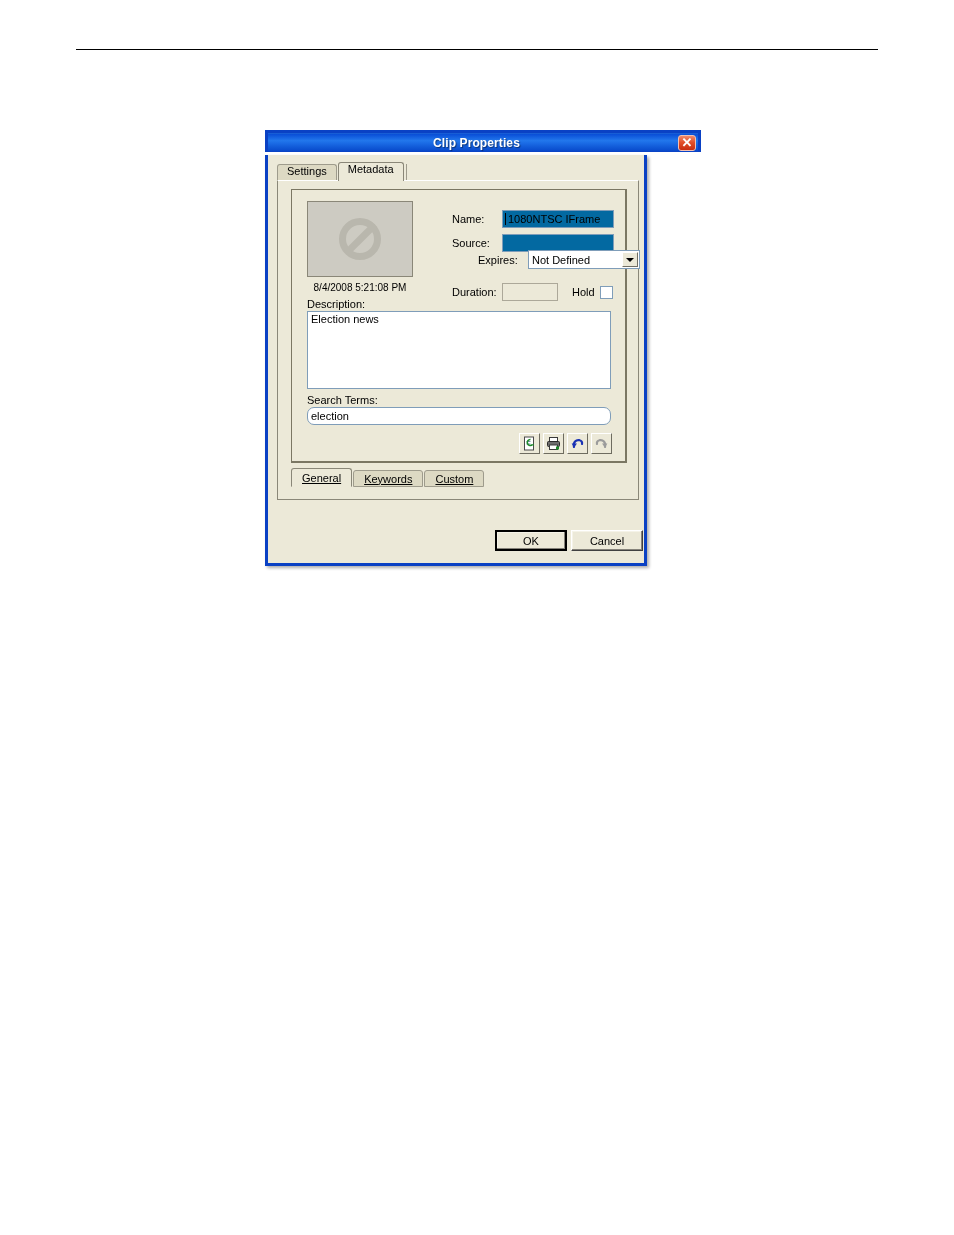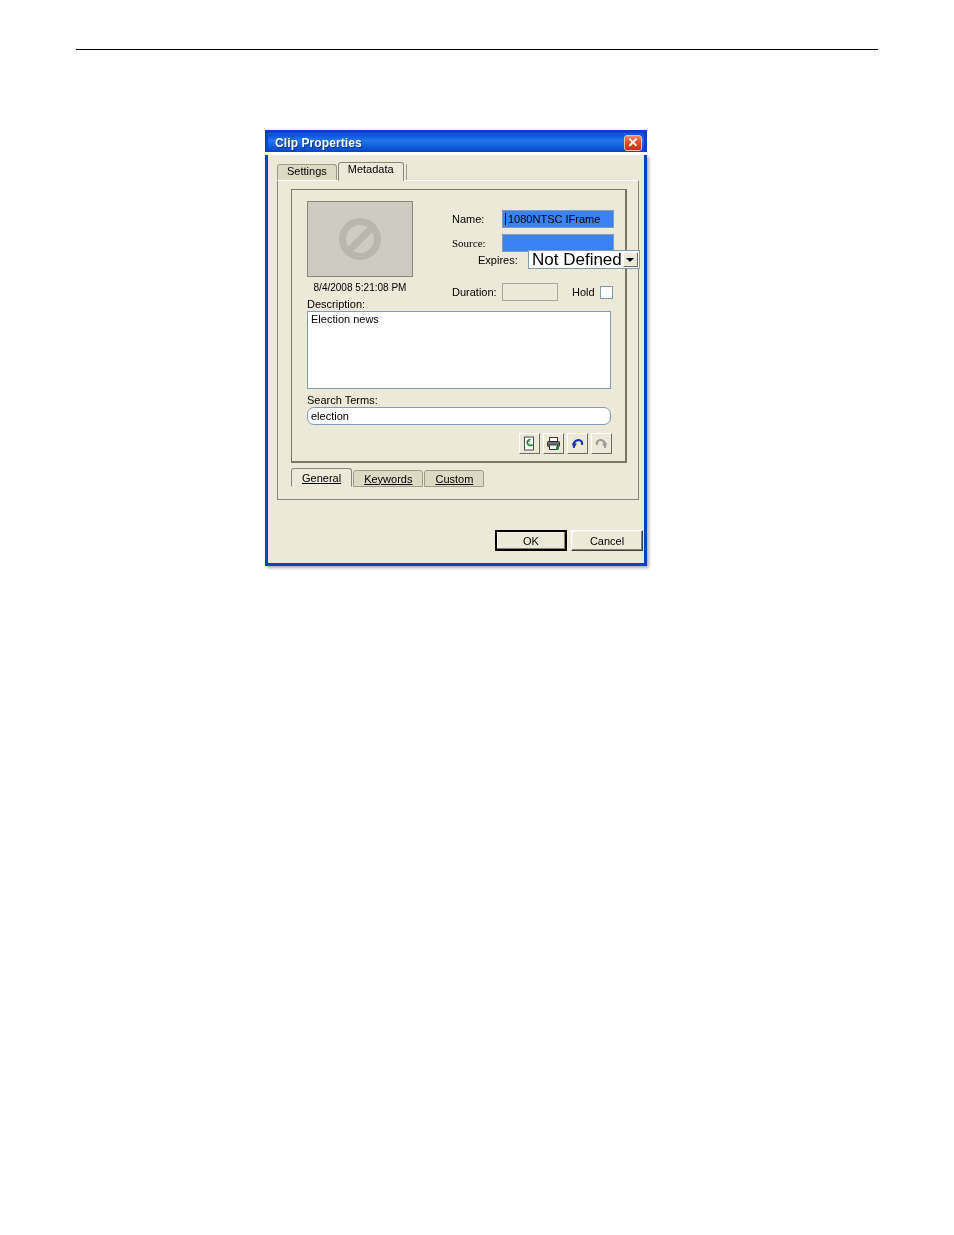--- a/index.html
+++ b/index.html
@@ -42,25 +42,26 @@
     height: 22px;
     background: linear-gradient(to bottom,
         #1d64d4 0%, #0a50d8 8%, #2277ec 40%,
         #1a6ae4 55%, #0b4fcf 88%, #0a41c4 100%);
     border-left: 3px solid #0a41c4;
     border-right: 3px solid #0a41c4;
     border-top: 3px solid #0a41c4;
     position: absolute;
     left: -3px;
     top: -25px;
-    width: 382px;
+    width: 436px;
     box-sizing: border-box;
     display: flex;
     align-items: center;
     padding: 0 2px 0 7px;
+    text-align: center;
   }
   .title-text {
     color: #ffffff;
     font-size: 12px;
     font-weight: bold;
     letter-spacing: 0.1px;
     text-shadow: 1px 1px 1px rgba(0,0,0,0.45);
     flex: 1;
     white-space: nowrap;
   }
@@ -200,21 +201,21 @@
     align-items: center;
     height: 34px;
   }
   .field-label {
     font-size: 11px;
     color: #000000;
     text-align: left;
     white-space: nowrap;
   }
   .txtbox {
-    background: #3b82f6;
+    background: #0369a1;
     border: 1px solid #7f9db9;
     box-sizing: border-box;
     height: 18px;
     font-size: 11px;
     color: #000000;
     display: flex;
     align-items: center;
     padding: 0 2px;
     font-family: "Liberation Sans", sans-serif;
     overflow: hidden;
@@ -234,21 +235,21 @@
     flex: 0 0 auto;
   }
 
   .combo {
     background: #ffffff;
     border: 1px solid #7f9db9;
     box-sizing: border-box;
     height: 19px;
     display: flex;
     align-items: center;
-    font-size: 17px;
+    font-size: 11px;
     padding-left: 3px;
     cursor: pointer;
   }
   .combo-text { flex: 1; white-space: nowrap; }
   .combo-arrow {
     width: 16px;
     height: 15px;
     margin: 1px;
     background: #ece9d8;
     border: 1px solid #ffffff;
@@ -401,21 +402,21 @@
       <div class="thumb-date">8/4/2008 5:21:08 PM</div>
 
       <div class="field-row" style="left:160px; top:12px;">
         <span class="field-label" style="width:50px;">Name:</span>
         <div class="txtbox" style="width:112px;">
           <span class="caret"></span>
             <span>1080NTSC IFrame</span>
         </div>
       </div>
 
-      <div class="field-row" style="left:160px; top:36px;font-family:Liberation Serif, serif;">
+      <div class="field-row" style="left:160px; top:36px;">
         <span class="field-label" style="width:50px;">Source:</span>
         <div class="txtbox" style="width:112px;">
           <span></span>
         </div>
       </div>
 
       <div class="field-row" style="left:160px; top:60px; height:19px;">
         <span class="field-label" style="width:50px;padding-left:26px;">Expires:</span>
         <div class="combo" style="width:112px;">
           <span class="combo-text">Not Defined</span>

